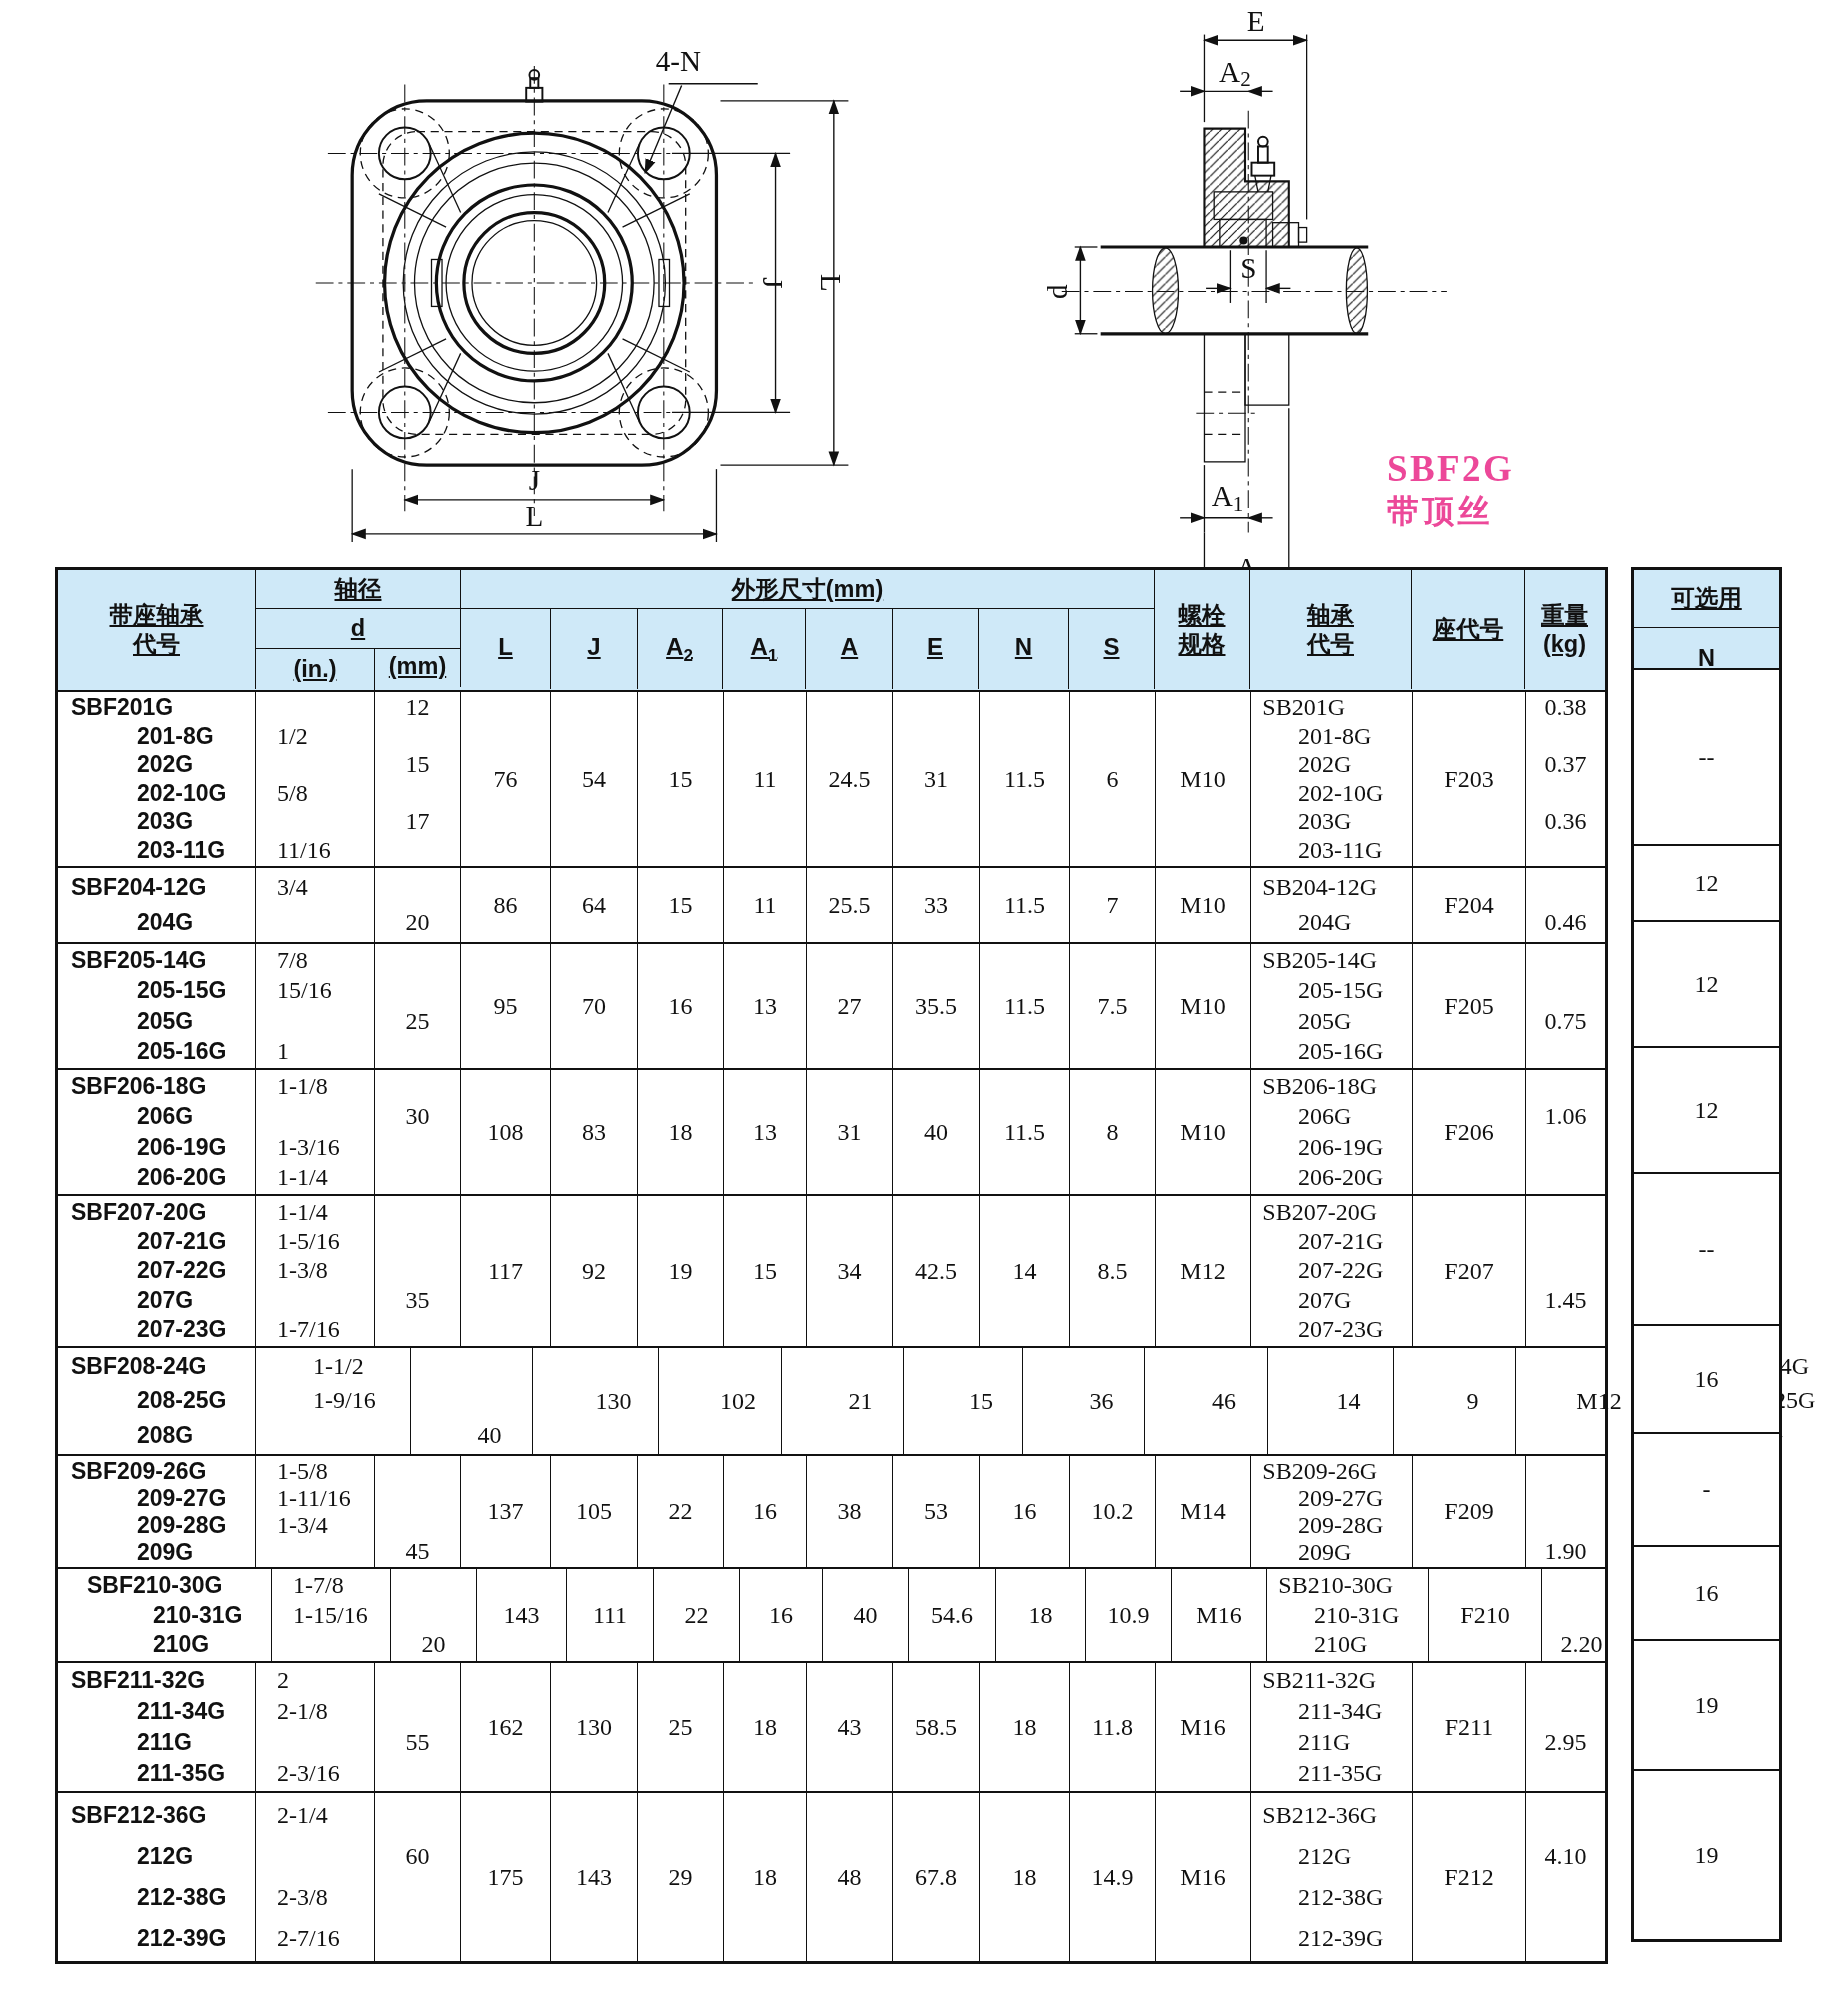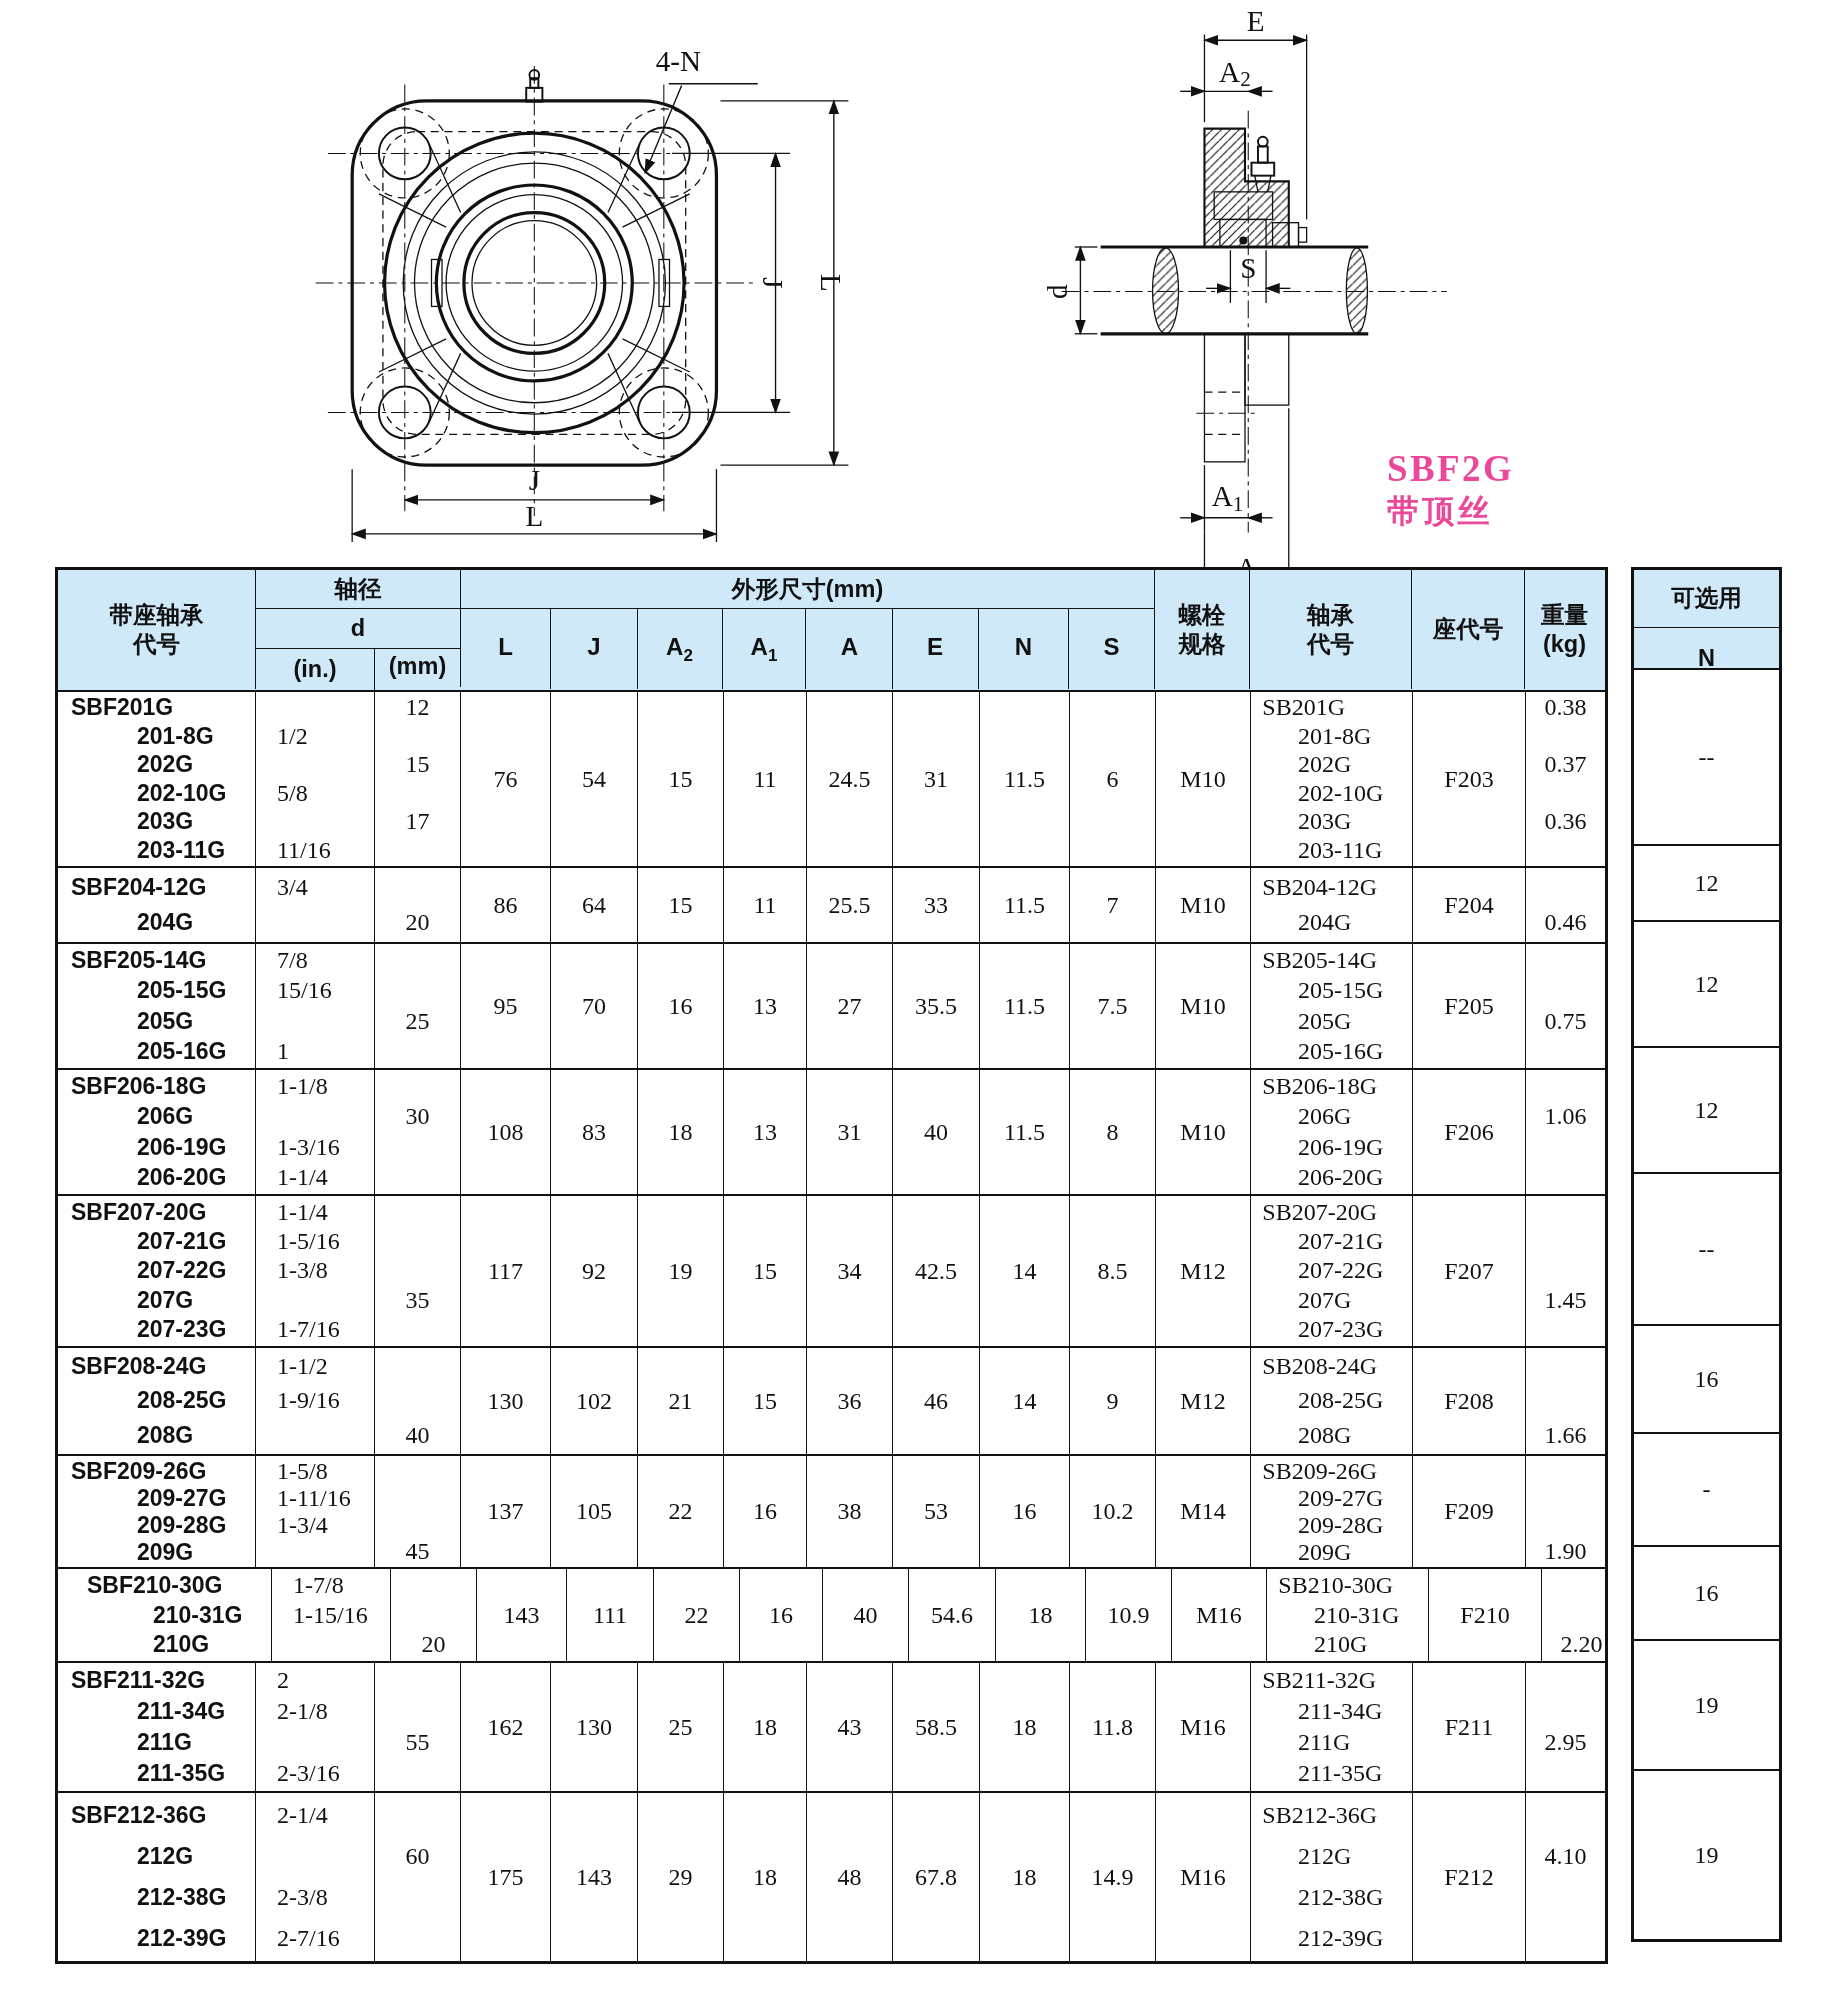--- a/index.html
+++ b/index.html
@@ -17,21 +17,21 @@
   .dtxt-s{font:26px "Liberation Serif",serif;fill:#111;}
   
   #main-table{position:absolute;left:55px;top:567px;width:1553px;border:3.2px solid #111;
               box-sizing:border-box;background:#fff;}
   #opt-table{position:absolute;left:1631px;top:567px;width:151px;border:3.2px solid #111;
              box-sizing:border-box;background:#fff;}
   #mt-header{position:relative;height:122px;border-bottom:2.4px solid #111;box-sizing:border-box;
              background:#cfe9f8;}
   .hc{position:absolute;box-sizing:border-box;display:flex;flex-direction:column;
       align-items:center;justify-content:center;font:bold 23.5px "Liberation Sans",sans-serif;
-      line-height:29px;text-align:center;}
+      line-height:29px;text-align:center;text-decoration:underline;}
   .br{border-right:1.6px solid #111;}
   .bb{border-bottom:1.6px solid #111;}
   .hdim{font:bold 24px "Liberation Sans",sans-serif;}
   .hsub{font-size:17px;}
   #ot-header{position:relative;height:100px;border-bottom:2.4px solid #111;box-sizing:border-box;
              background:#cfe9f8;}
   .trow{display:grid;box-sizing:border-box;border-top:2.4px solid #111;}
   .trow.first{border-top:none;}
   .tc{border-right:1.6px solid #111;box-sizing:border-box;display:flex;align-items:center;
       justify-content:center;overflow:hidden;}
@@ -467,21 +467,21 @@
           </div>
           <div class="tc f-ser">F207</div>
           <div class="tc ml last">
             <div class="ln f-ser ln-c"></div>
             <div class="ln f-ser ln-c"></div>
             <div class="ln f-ser ln-c"></div>
             <div class="ln f-ser ln-c">1.45</div>
             <div class="ln f-ser ln-c"></div>
           </div>
         </div>
-        <div class="trow" style="grid-template-columns: 198px 119px 86px 90px 87px 86px 83px 86px 87px 90px 86px 95px 162px 113px 79px; height: 108px;">
+        <div class="trow" style="grid-template-columns: 198px 119px 86px 90px 87px 86px 83px 86px 87px 90px 86px 95px 162px 113px 79px; height: 108px; gap: 36px;">
           <div class="tc ml">
             <div class="ln f-code ln-code0">SBF208-24G</div>
             <div class="ln f-code ln-code">208-25G</div>
             <div class="ln f-code ln-code">208G</div>
           </div>
           <div class="tc ml">
             <div class="ln f-ser ln-in">1-1/2</div>
             <div class="ln f-ser ln-in">1-9/16</div>
             <div class="ln f-ser ln-in"></div>
           </div>

